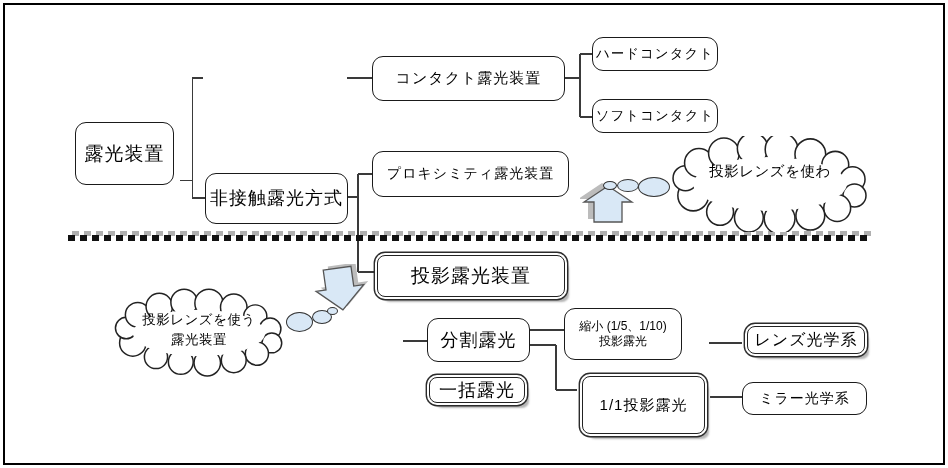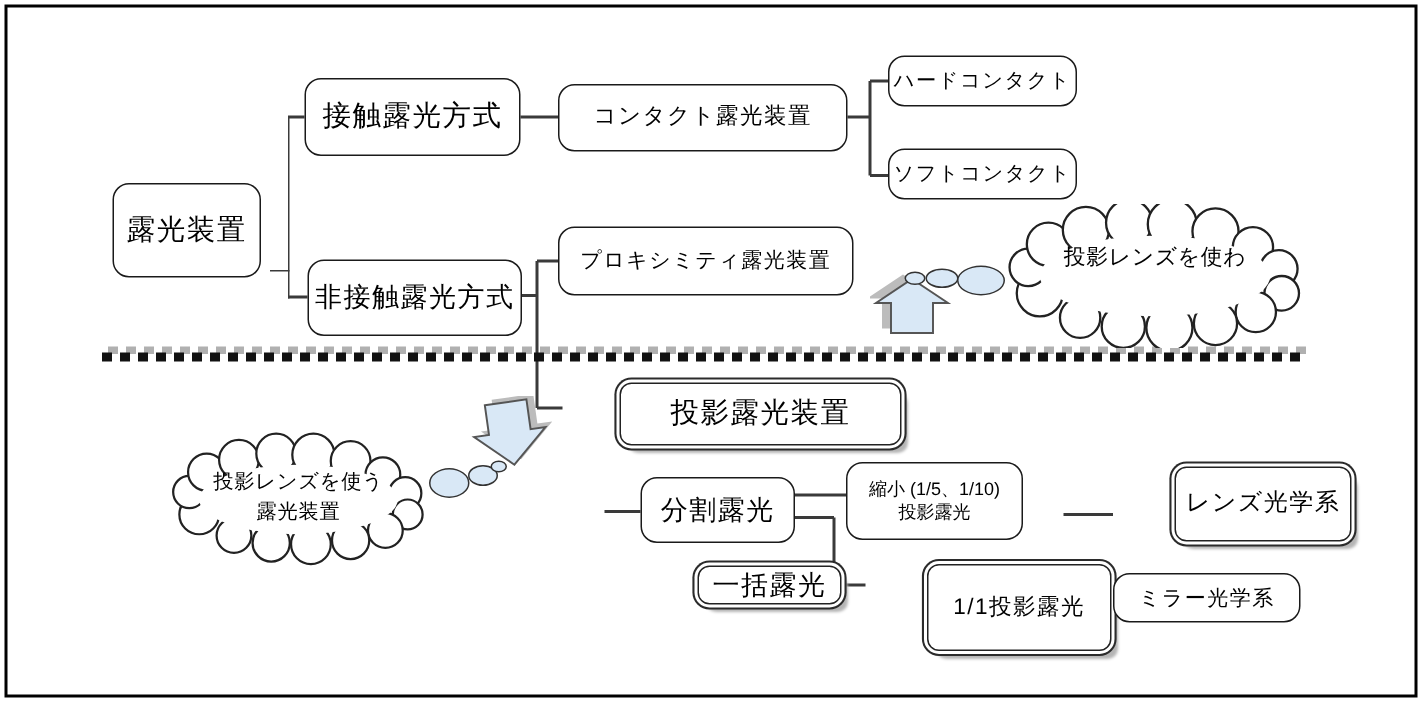--- a/index.html
+++ b/index.html
@@ -9,32 +9,31 @@
   }
   .frame{position:absolute;left:3px;top:3px;right:3px;bottom:3px;border:2px solid #000;}
   .node{
     position:absolute;background:#fff;border:1.4px solid #1a1a1a;border-radius:11px;
     display:flex;flex-direction:column;align-items:center;justify-content:center;
     box-sizing:border-box;text-align:right;letter-spacing:1px;line-height:1.25;
   }
   .node.double{
     border:1.2px solid #222;border-radius:8px;
     box-shadow:0 0 0 2px #fff, 0 0 0 3.4px #2b2b2b, 5px 6px 2px -1px #b5b5b5;
-    margin-left:36px;
   }
   .line-h{position:absolute;height:1.4px;background:#3a3a3a;}
   .line-v{position:absolute;width:1.4px;background:#3a3a3a;}
   .divider-gray{position:absolute;left:72px;top:231px;width:800px;height:5px;
     background:repeating-linear-gradient(90deg,#b0b0b0 0 7px,rgba(0,0,0,0) 7px 12px);}
   .divider-black{position:absolute;left:68px;top:235px;width:804px;height:6px;
     background:repeating-linear-gradient(90deg,#111 0 7px,rgba(0,0,0,0) 7px 12px);}
   .bubble{position:absolute;background:#d9e8f6;border:1.4px solid #333;border-radius:50%;}
   .cloud{position:absolute;}
   .cloud svg{position:absolute;left:0;top:0;}
-  .cloud-text{position:absolute;left:0;width:100%;text-align:center;letter-spacing:0.5px;}
+  .cloud-text{position:absolute;left:0;width:100%;text-align:center;letter-spacing:0.5px;font-family:Liberation Mono, monospace;}
 </style>
 </head>
 <body>
 
 <div class="canvas">
   <div class="frame"></div>
 
   <div class="line-h" style="left:180px;top:180px;width:13px"></div>
   <div class="line-v" style="left:192px;top:78px;height:121px"></div>
   <div class="line-h" style="left:192px;top:77.3px;width:11px"></div>
@@ -55,42 +54,41 @@
   <div class="line-v" style="left:555.3px;top:345px;height:45px"></div>
   <div class="line-h" style="left:556px;top:389.3px;width:21px"></div>
   <div class="line-h" style="left:709px;top:342.3px;width:33px"></div>
   <div class="line-h" style="left:710px;top:396.3px;width:32px"></div>
 
   <div class="divider-gray"></div>
   <div class="divider-black"></div>
 
   <div class="node" style="left:75px;top:122px;width:99px;height:63px;font-size:19px">露光装置</div>
 
-  <div class="node" style="left:203px;top:52px;width:144px;height:52px;font-size:19px">接触露光方式</div>
 
   <div class="node" style="left:205px;top:173px;width:143px;height:51px;font-size:18px">非接触露光方式</div>
 
   <div class="node" style="left:372px;top:56px;width:193px;height:45px;font-size:15px">コンタクト露光装置</div>
 
   <div class="node" style="left:592px;top:37px;width:126px;height:34px;font-size:13.5px">ハードコンタクト</div>
 
   <div class="node" style="left:372px;top:151px;width:197px;height:46px;font-size:14px">プロキシミティ露光装置</div>
 
   <div class="node" style="left:592px;top:99px;width:126px;height:34px;font-size:13.5px">ソフトコンタクト</div>
 
   <div class="node double" style="left:377px;top:255px;width:188px;height:42px;font-size:19px">投影露光装置</div>
 
   <div class="node" style="left:427px;top:318px;width:103px;height:44px;font-size:18px">分割露光</div>
 
   <div class="node" style="left:564px;top:308px;width:118px;height:52px;font-size:12px;letter-spacing:0">
     <div>縮小 (1/5、1/10)</div>
     <div>投影露光</div>
   </div>
 
-  <div class="node double" style="left:747px;top:311px;width:118px;height:50px;font-size:16px">レンズ光学系</div>
+  <div class="node double" style="left:747px;top:326px;width:118px;height:28px;font-size:16px">レンズ光学系</div>
 
   <div class="node double" style="left:429px;top:377px;width:96px;height:26px;font-size:18px">一括露光</div>
 
   <div class="node double" style="left:582px;top:376px;width:123px;height:58px;font-size:15px">1/1投影露光</div>
 
   <div class="node" style="left:742px;top:382px;width:125px;height:33px;font-size:14px">ミラー光学系</div>
 
   <svg style="position:absolute;left:580px;top:182px" width="58" height="46" viewBox="0 0 58 46">
     <polygon points="28,4 52,20 42,20 42,40 14,40 14,20 4,20" transform="translate(-6,-3)" fill="#bcbcbc"></polygon>
     <polygon points="28,4 52,20 42,20 42,40 14,40 14,20 4,20" fill="#d9e8f6" stroke="#555" stroke-width="1.3"></polygon>

